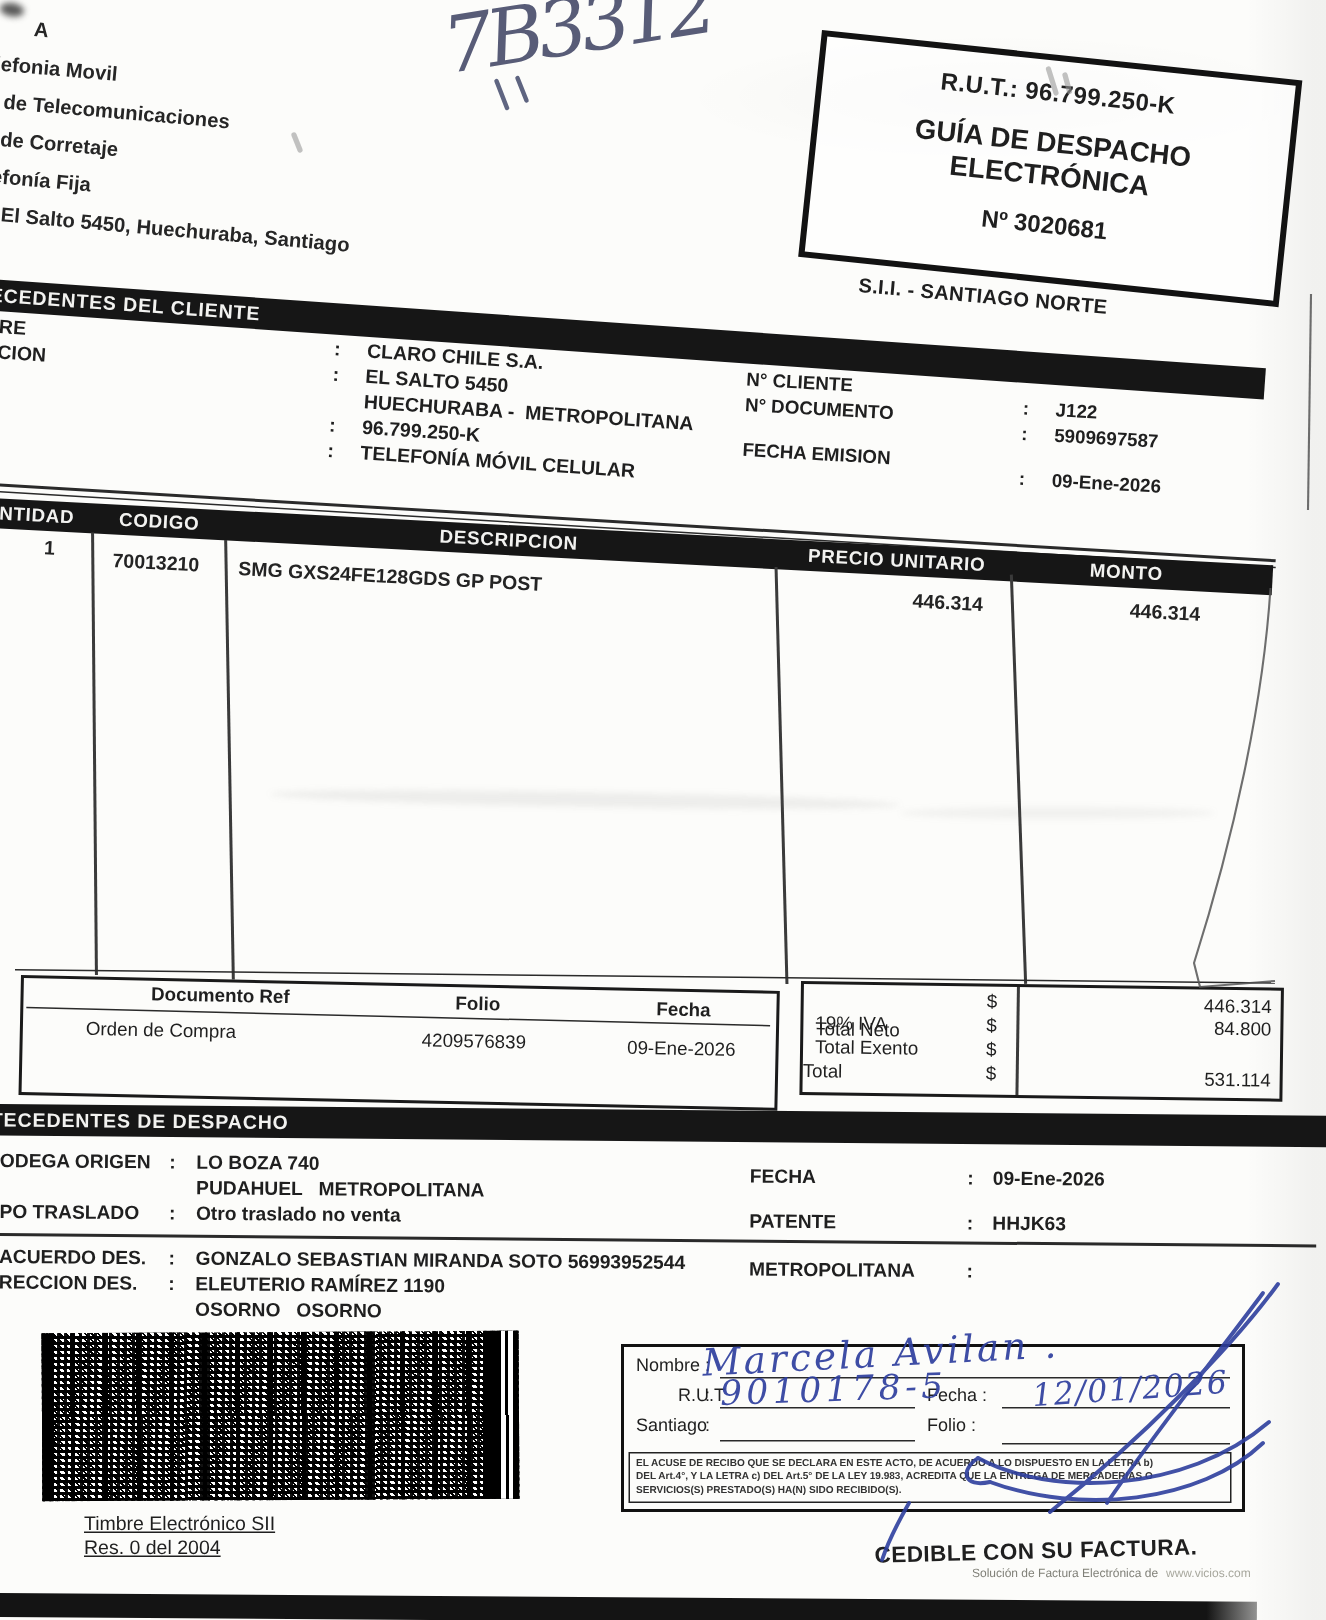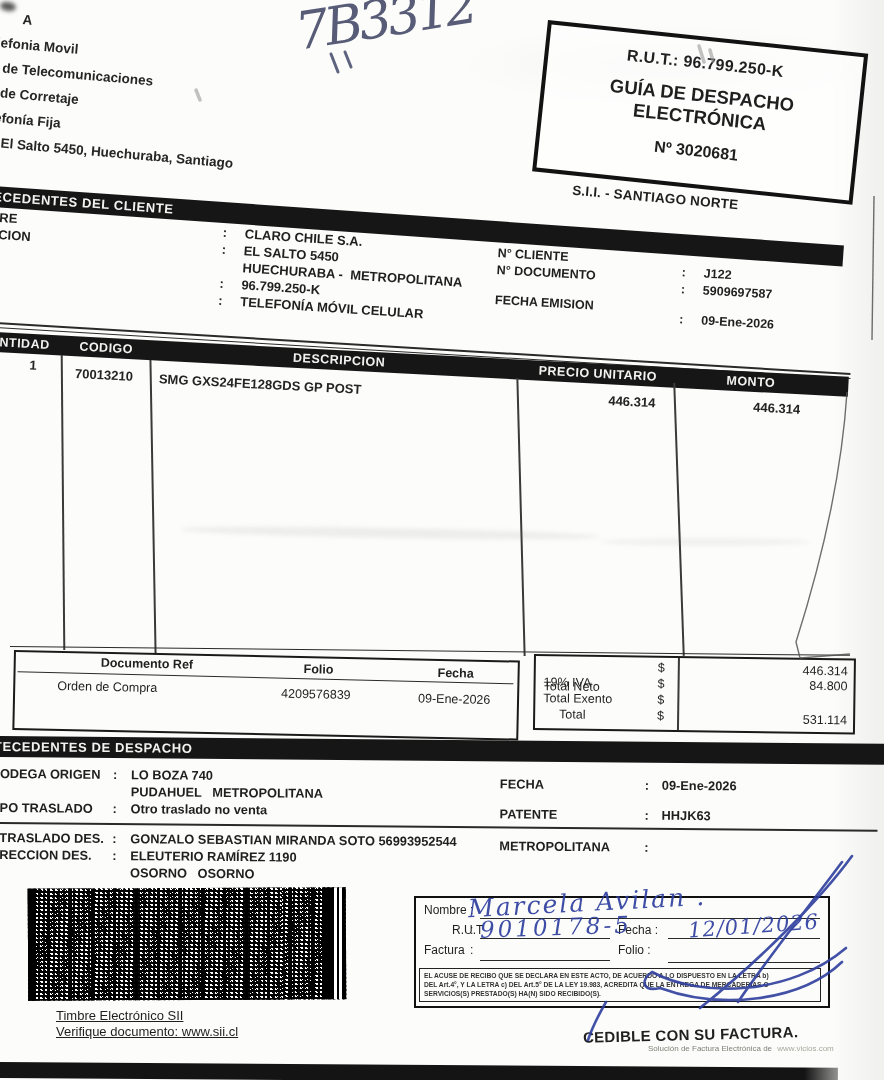--- a/index.html
+++ b/index.html
@@ -126,21 +126,21 @@
     <div class="hline" style="left:2px; top:20px; width:496px; height:1.2px; transform:rotate(0.2deg);"></div>
     <span class="abs" style="left:42px; top:26px;">Orden de Compra</span>
     <span class="abs" style="left:266px; top:29px;">4209576839</span>
     <span class="abs" style="left:403px; top:31px;">09-Ene-2026</span>
   </div>
 
   <div class="abs" style="left:534px; top:654px; width:322px; height:76px; border:2px solid #1a1a1a; transform:rotate(0.8deg); transform-origin:0 0; box-sizing:border-box; font-size:12.5px;">
     <span class="abs" style="left:8px; top:3px;margin-top:20px;">Total Neto</span>
     <span class="abs" style="left:8px; top:19px;">19% IVA</span>
     <span class="abs" style="left:8px; top:35px;">Total Exento</span>
-    <span class="abs" style="left:24px; top:51px;">Total</span>
+    <span class="abs" style="left:0; top:51px;">Total</span>
     <span class="abs" style="left:122px; top:3px;">$</span>
     <span class="abs" style="left:122px; top:19px;">$</span>
     <span class="abs" style="left:122px; top:35px;">$</span>
     <span class="abs" style="left:122px; top:51px;">$</span>
     <div class="vline" style="left:142px; top:0; height:72px;"></div>
     <span class="abs" style="left:150px; top:4px; width:162px; text-align:right;">446.314</span>
     <span class="abs" style="left:150px; top:19px; width:162px; text-align:right;">84.800</span>
     <span class="abs" style="left:150px; top:35px; width:162px; text-align:right;"></span>
     <span class="abs" style="left:150px; top:53px; width:162px; text-align:right;">531.114</span>
   </div>
@@ -151,21 +151,21 @@
 
   <div class="abs b" style="left:0; top:766px; width:884px; transform:rotate(0.5deg); transform-origin:0 0; font-size:12.8px;">
     <span class="abs" style="left:0; top:0;">ODEGA ORIGEN</span>
     <span class="abs" style="left:113px; top:0;">:</span>
     <span class="abs pre" style="left:131px; top:0;">LO BOZA 740</span>
     <span class="abs pre" style="left:131px; top:17px;">PUDAHUEL   METROPOLITANA</span>
     <span class="abs" style="left:0; top:34px;">PO TRASLADO</span>
     <span class="abs" style="left:113px; top:34px;">:</span>
     <span class="abs pre" style="left:131px; top:34px;">Otro traslado no venta</span>
     <div class="hline" style="left:0; top:56px; width:878px; height:2px;"></div>
-    <span class="abs" style="left:0; top:64px;">TRASLADO DES.</span>
+    <span class="abs" style="left:0; top:64px;">ACUERDO DES.</span>
     <span class="abs" style="left:113px; top:64px;">:</span>
     <span class="abs pre" style="left:131px; top:64px;">GONZALO SEBASTIAN MIRANDA SOTO 56993952544</span>
     <span class="abs" style="left:0; top:81px;">RECCION DES.</span>
     <span class="abs" style="left:113px; top:81px;">:</span>
     <span class="abs pre" style="left:131px; top:81px;">ELEUTERIO RAMÍREZ 1190</span>
     <span class="abs pre" style="left:131px; top:98px;">OSORNO   OSORNO</span>
 
     <span class="abs" style="left:500px; top:6px;">FECHA</span>
     <span class="abs" style="left:645px; top:6px;">:</span>
     <span class="abs" style="left:662px; top:6px;">09-Ene-2026</span>
@@ -173,33 +173,33 @@
     <span class="abs" style="left:645px; top:36px;">:</span>
     <span class="abs" style="left:662px; top:36px;">HHJK63</span>
     <span class="abs" style="left:500px; top:68px;">METROPOLITANA</span>
     <span class="abs" style="left:645px; top:68px;">:</span>
   </div>
 
   <div class="barcode"></div>
 
   <div class="abs" style="left:56px; top:1008px; width:262px; font-size:13px; line-height:16px;text-decoration:underline;">
     <div>Timbre Electrónico SII</div>
-    <div><span class="pre">Verifique documento: </span><span style="text-decoration:underline;">www.sii.cl</span></div>
+    <div>Res. 0 del 2004</div>
   </div>
 
   <div class="abs" style="left:414px; top:896px; width:416px; height:112px; border:2px solid #111; box-sizing:border-box; font-size:12px;">
     <span class="abs" style="left:8px; top:5px;">Nombre</span>
     <span class="abs" style="left:54px; top:5px;">:</span>
     <div class="hline" style="left:64px; top:20px; width:340px; height:1.3px;"></div>
     <span class="abs" style="left:8px; top:25px;margin-left:28px;">R.U.T</span>
     <span class="abs" style="left:54px; top:25px;">:</span>
     <div class="hline" style="left:64px; top:40px; width:130px; height:1.3px;"></div>
     <span class="abs" style="left:202px; top:25px;">Fecha :</span>
     <div class="hline" style="left:252px; top:40px; width:152px; height:1.3px;"></div>
-    <span class="abs" style="left:8px; top:45px;">Factura</span>
+    <span class="abs" style="left:8px; top:45px;">Santiago</span>
     <span class="abs" style="left:54px; top:45px;">:</span>
     <div class="hline" style="left:64px; top:62px; width:130px; height:1.3px;"></div>
     <span class="abs" style="left:202px; top:45px;">Folio :</span>
     <div class="hline" style="left:252px; top:64px; width:152px; height:1.3px;"></div>
     <div class="abs" style="left:3px; top:70px; width:402px; height:34px; border:1.2px solid #222; box-sizing:border-box; padding:2px 4px; font-size:6.7px; line-height:9px; font-weight:bold; color:#333; letter-spacing:0;">
       <div>EL ACUSE DE RECIBO QUE SE DECLARA EN ESTE ACTO, DE ACUERDO A LO DISPUESTO EN LA LETRA b)</div>
       <div>DEL Art.4°, Y LA LETRA c) DEL Art.5° DE LA LEY 19.983, ACREDITA QUE LA ENTREGA DE MERCADERIAS O</div>
       <div>SERVICIOS(S) PRESTADO(S) HA(N) SIDO RECIBIDO(S).</div>
     </div>
   </div>

